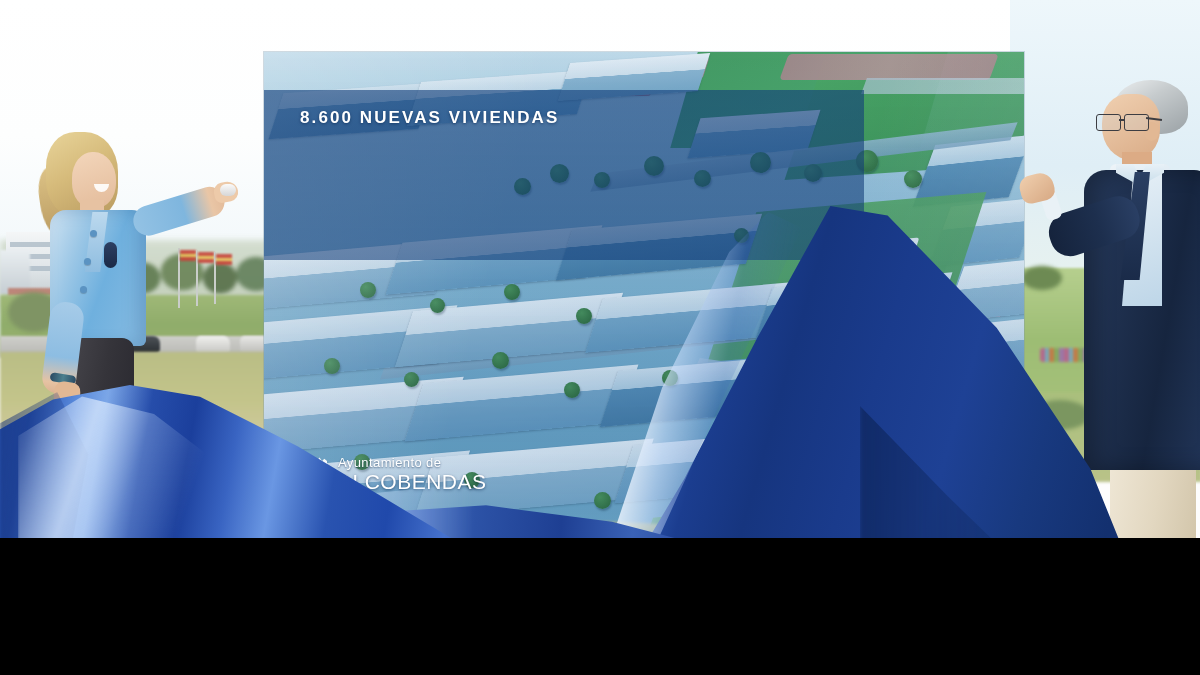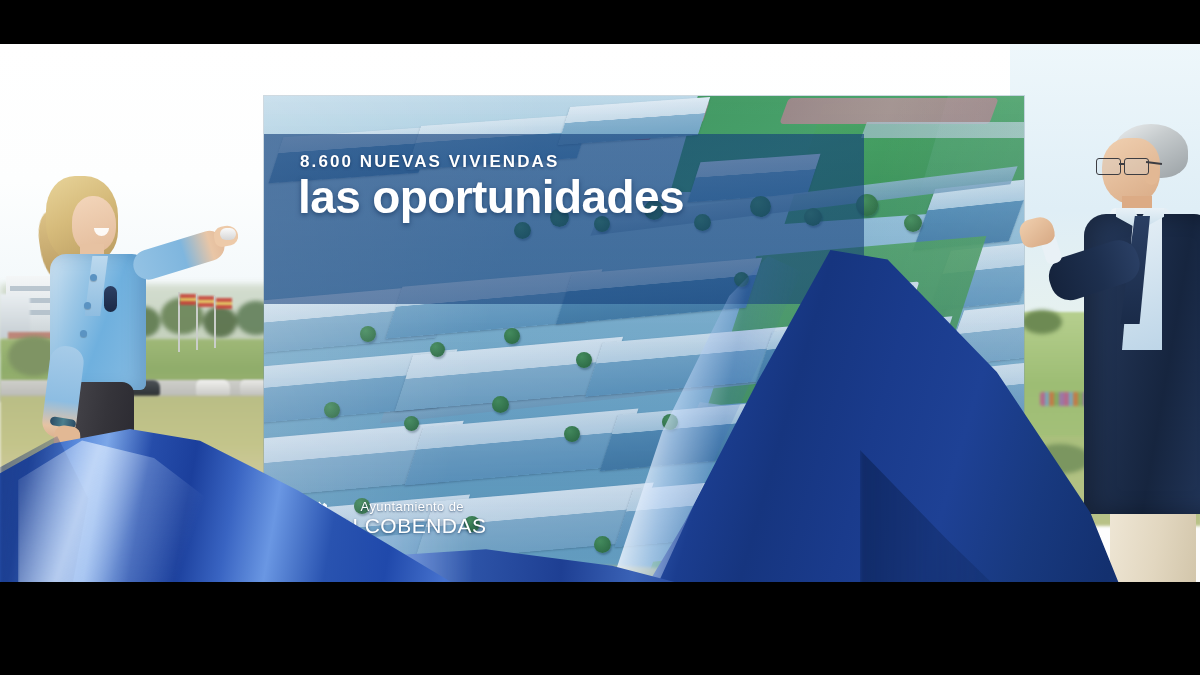--- a/index.html
+++ b/index.html
@@ -4,21 +4,20 @@
 <title>Alcobendas billboard unveiling</title>
 <style>
   html,body{margin:0;padding:0;background:#000;}
   body{font-family:"Liberation Sans", sans-serif;}
 
   #scene{
     position:relative;
     width:1200px;height:538px;
     overflow:hidden;
     background:#fdfdfd;
-    margin-top:44px;
   }
 
   
   .sky{
     position:absolute;left:0;top:0;width:1200px;height:340px;
     background:linear-gradient(180deg,#ffffff 0%,#fdfefe 40%,#f4f9fb 70%,#eaf3f6 100%);
   }
   .sky-right{
     position:absolute;left:1010px;top:0;width:190px;height:300px;
     background:linear-gradient(180deg,#eef7fb 0%,#dfeef6 55%,#e8f2ee 100%);
@@ -239,21 +238,21 @@
     position:absolute;left:34px;top:76px;
     color:#ffffff;font-weight:bold;font-size:46px;line-height:51px;
     letter-spacing:-.6px;
     text-shadow:0 2px 5px rgba(0,30,70,.5);
   }
   .headline .l2{display:block;}
 
   
   .logo{
     position:absolute;left:34px;top:404px;
-    display:flex;align-items:center;gap:9px;text-align:center;
+    display:flex;align-items:center;gap:9px;
   }
   .crest{
     position:relative;width:31px;height:36px;flex:none;
   }
   .crest .crown{
     position:absolute;left:2px;top:0;width:27px;height:9px;
     background:#ffffff;
     clip-path:polygon(0% 100%,0% 55%,10% 30%,18% 55%,28% 18%,38% 52%,50% 6%,62% 52%,72% 18%,82% 55%,90% 30%,100% 55%,100% 100%);
     opacity:.95;
   }
@@ -685,21 +684,20 @@
       <div class="r-tree" style="left:576px;top:452px;width:16px;height:16px;"></div>
       <div class="r-tree" style="left:672px;top:420px;width:16px;height:16px;"></div>
 
       <div class="render-tint"></div>
       <div class="render-gloss"></div>
     </div>
 
     <div class="headline-panel"></div>
     <div class="kicker">8.600 NUEVAS VIVIENDAS</div>
     <div class="headline">
-      <span class="l2">las oportunidades</span>
     </div>
 
     <div class="logo">
       <div class="crest">
         <div class="crown"></div>
         <div class="shield"></div>
       </div>
       <div class="logo-txt">
         <div class="logo-l1">Ayuntamiento de</div>
         <div class="logo-l2">ALCOBENDAS</div>

